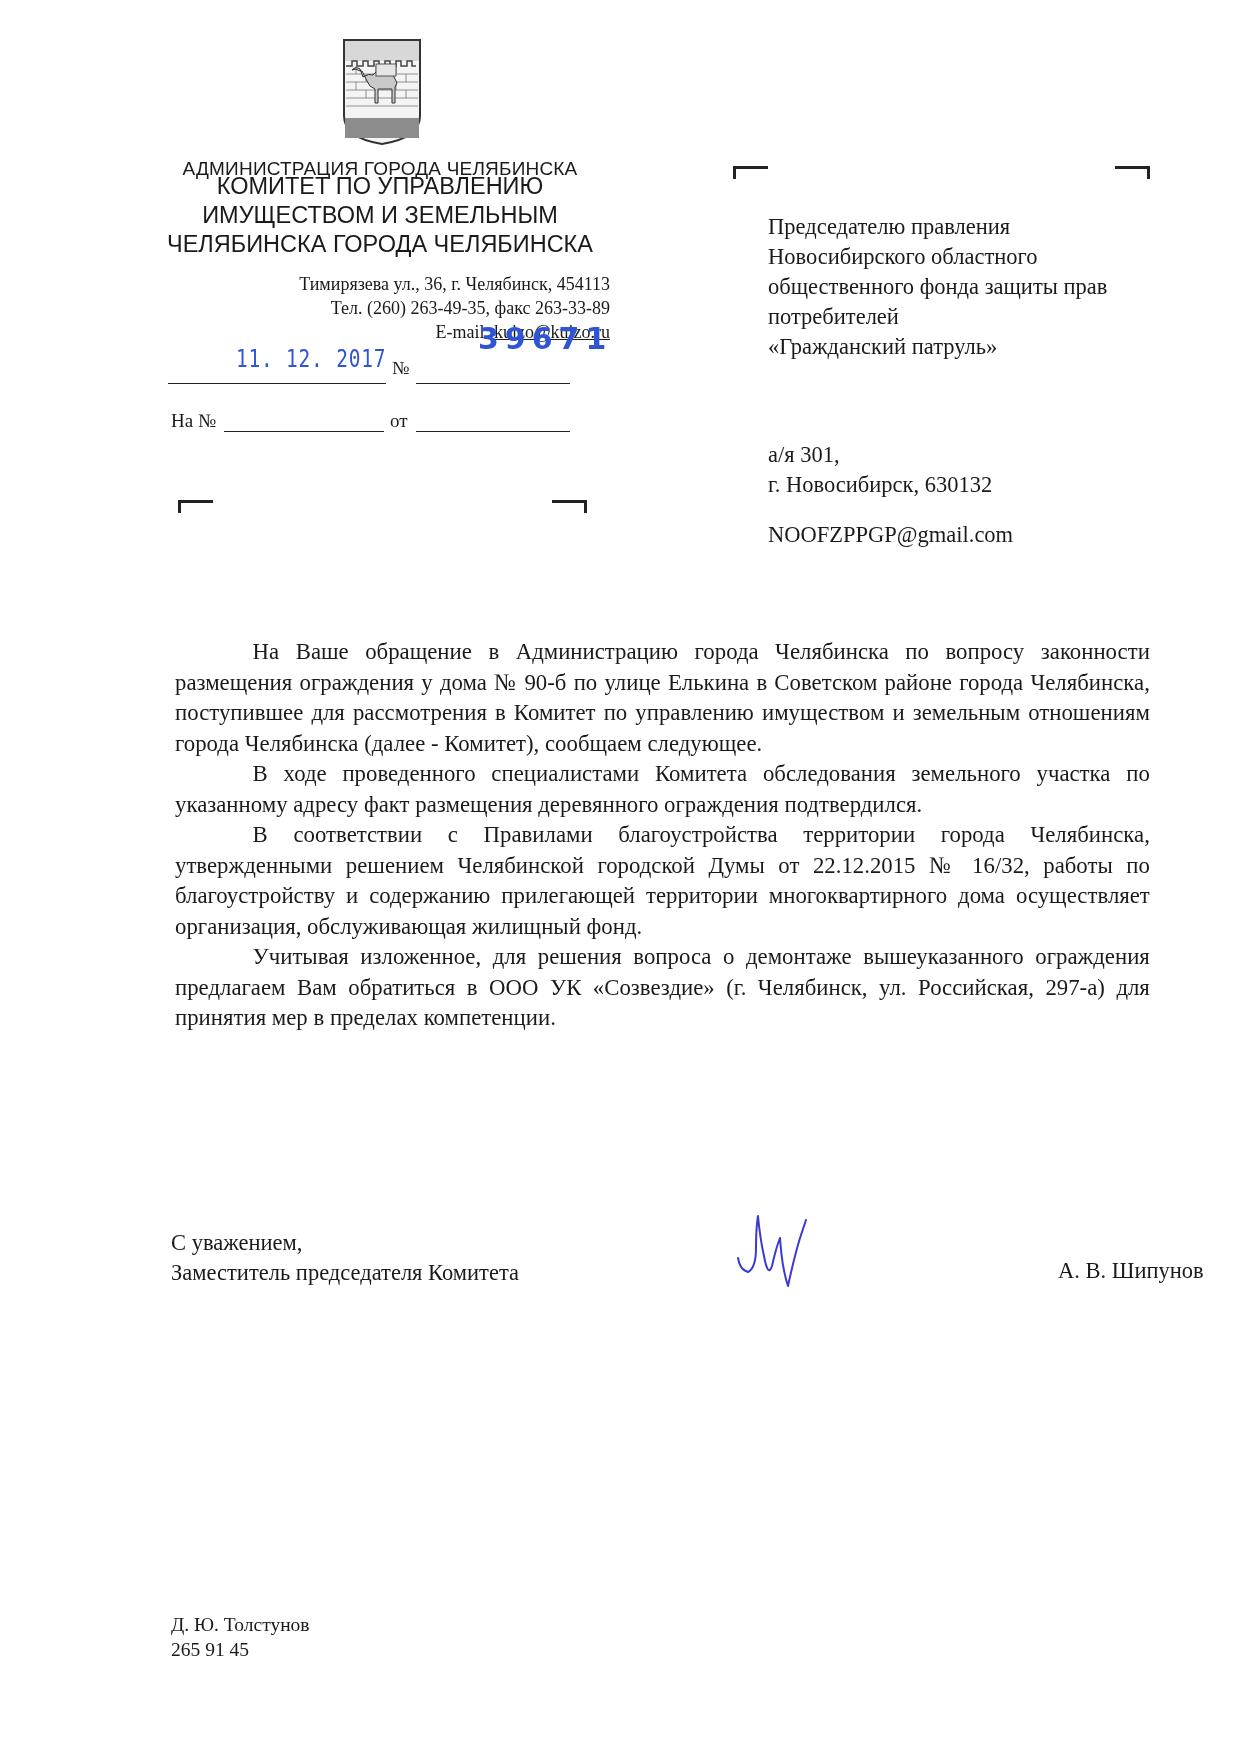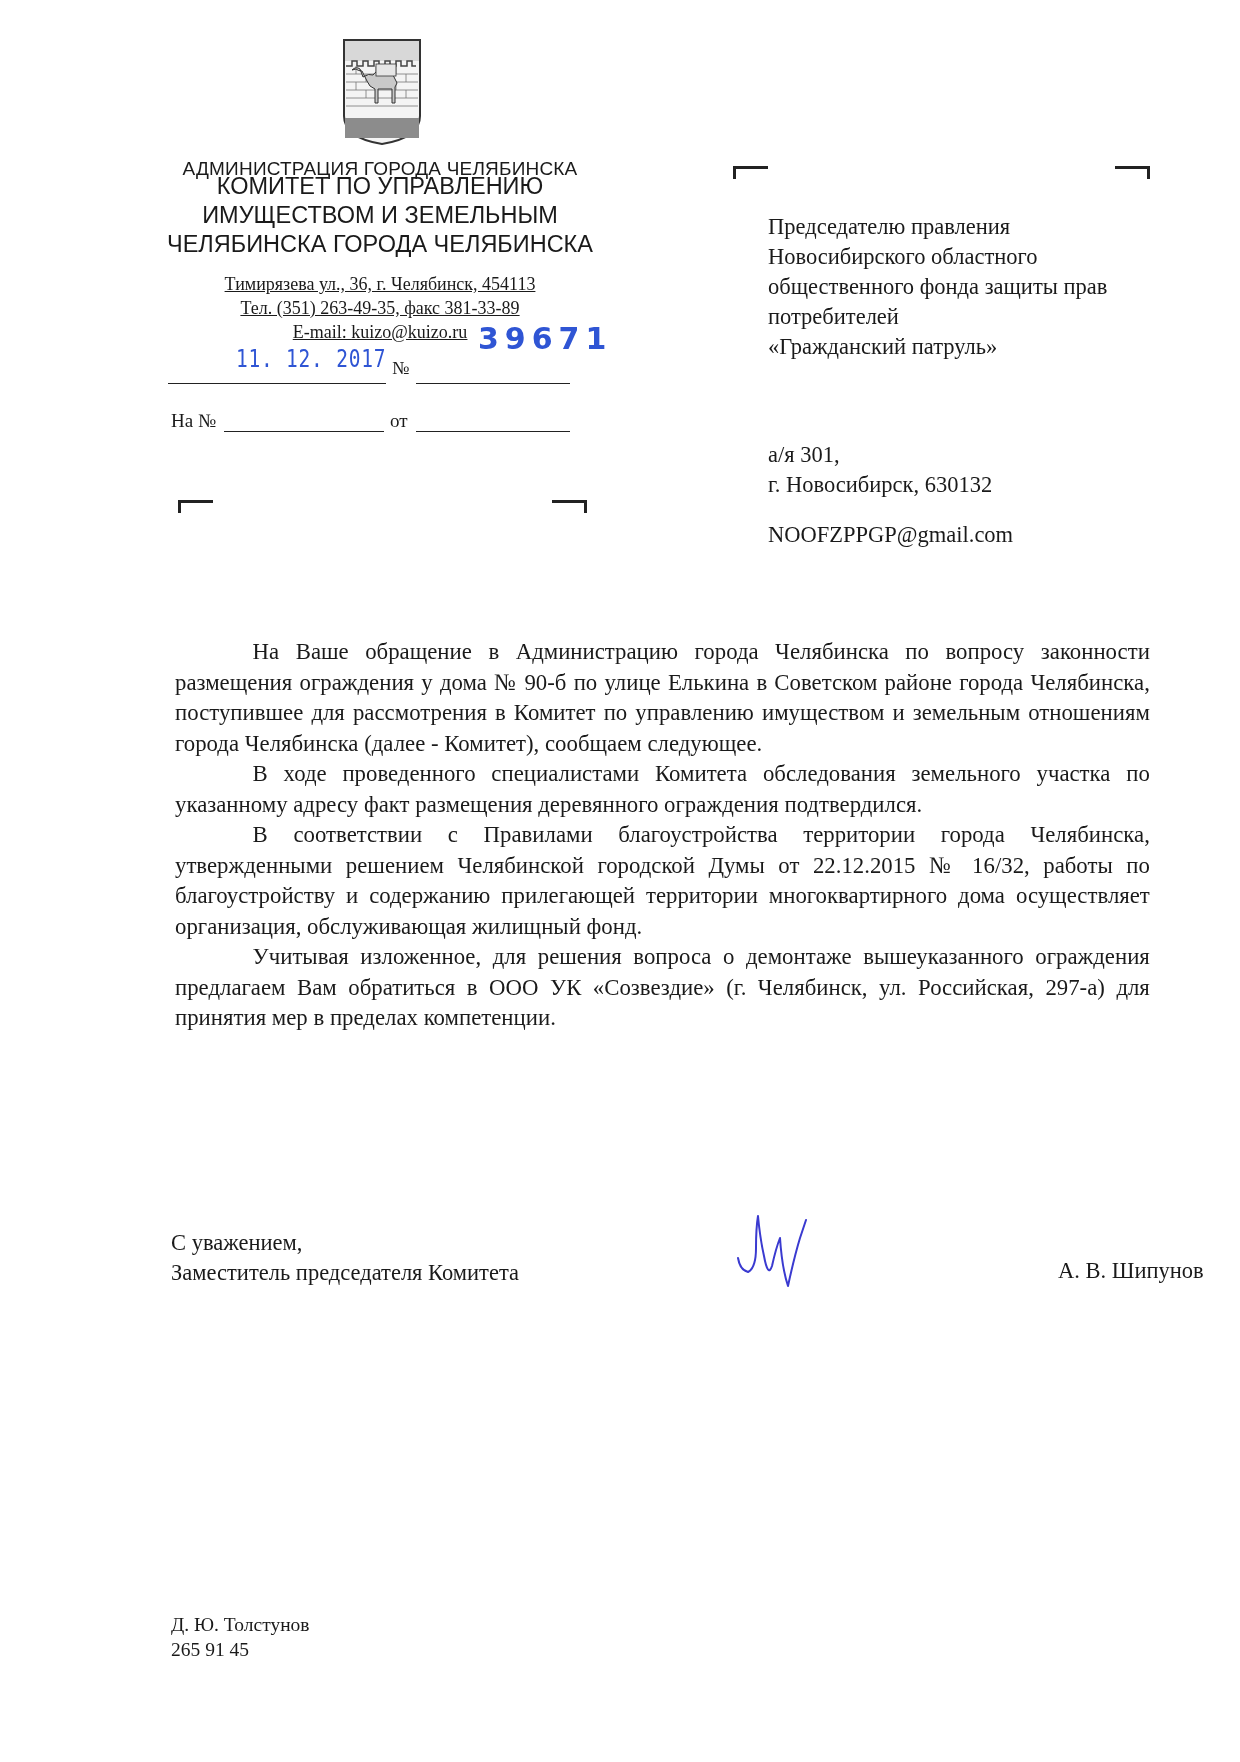--- a/index.html
+++ b/index.html
@@ -7,21 +7,21 @@
          font-family: "Liberation Serif", "DejaVu Serif", serif; color: #1a1a1a; }
   .abs { position: absolute; }
 
   
   .emblem { left: 342px; top: 38px; width: 80px; height: 108px; }
 
   .hdr-admin { left: 120px; width: 520px; top: 146px; text-align: center;
                font-family: "Liberation Sans", "DejaVu Sans", sans-serif; font-size: 19px; letter-spacing: 0.2px; margin-top: 12px; }
   .hdr-committee { left: 110px; width: 540px; top: 172px; text-align: center;
                font-family: "Liberation Sans", "DejaVu Sans", sans-serif; font-weight: normal; font-size: 23.5px; line-height: 29px; }
-  .hdr-contacts { left: 150px; width: 460px; top: 272px; text-align: center; font-size: 18px; line-height: 24px; text-decoration: underline; }
+  .hdr-contacts { left: 150px; width: 460px; top: 272px; text-align: right; font-size: 18px; line-height: 24px; }
   .hdr-contacts .email-link { text-decoration: underline; }
   .uline { position: absolute; border-bottom: 1.5px solid #222; }
   .stamp { font-family: "DejaVu Sans Mono", "Liberation Mono", monospace; color: #2f55d4; }
   .stamp-date { position: absolute; left: 236px; top: 344px; font-size: 25px; letter-spacing: 1px; transform: scaleX(0.78); transform-origin: left; }
   .stamp-num { position: absolute; left: 478px; top: 321px; font-size: 30px; font-weight: bold; letter-spacing: 6px; font-family: "DejaVu Sans", sans-serif; }
   .no-sign { position: absolute; left: 392px; top: 358px; font-size: 18px; }
 
   .ref-label { left: 171px; top: 410px; font-size: 19px; }
   .ref-from { left: 390px; top: 410px; font-size: 19px; }
 
@@ -74,21 +74,21 @@
 </svg>
 
 <div class="abs hdr-admin">АДМИНИСТРАЦИЯ ГОРОДА ЧЕЛЯБИНСКА</div>
 <div class="abs hdr-committee">
   <div>КОМИТЕТ ПО УПРАВЛЕНИЮ</div>
   <div>ИМУЩЕСТВОМ И ЗЕМЕЛЬНЫМ</div>
   <div>ЧЕЛЯБИНСКА ГОРОДА ЧЕЛЯБИНСКА</div>
 </div>
 <div class="abs hdr-contacts">
   <div>Тимирязева ул., 36, г. Челябинск, 454113</div>
-  <div>Тел. (351) 263-49-35, факс 381-33-89</div>
+  <div>Тел. (260) 263-49-35, факс 263-33-89</div>
   <div>
     <span>E-mail: </span><span class="email-link">kuizo@kuizo.ru</span>
   </div>
 </div>
 
 <div class="uline" style="left:168px; top:383px; width:218px;"></div>
 <div class="stamp stamp-date">11. 12. 2017</div>
 <div class="no-sign">№</div>
 <div class="uline" style="left:416px; top:383px; width:154px;"></div>
 <div class="stamp stamp-num">39671</div>

